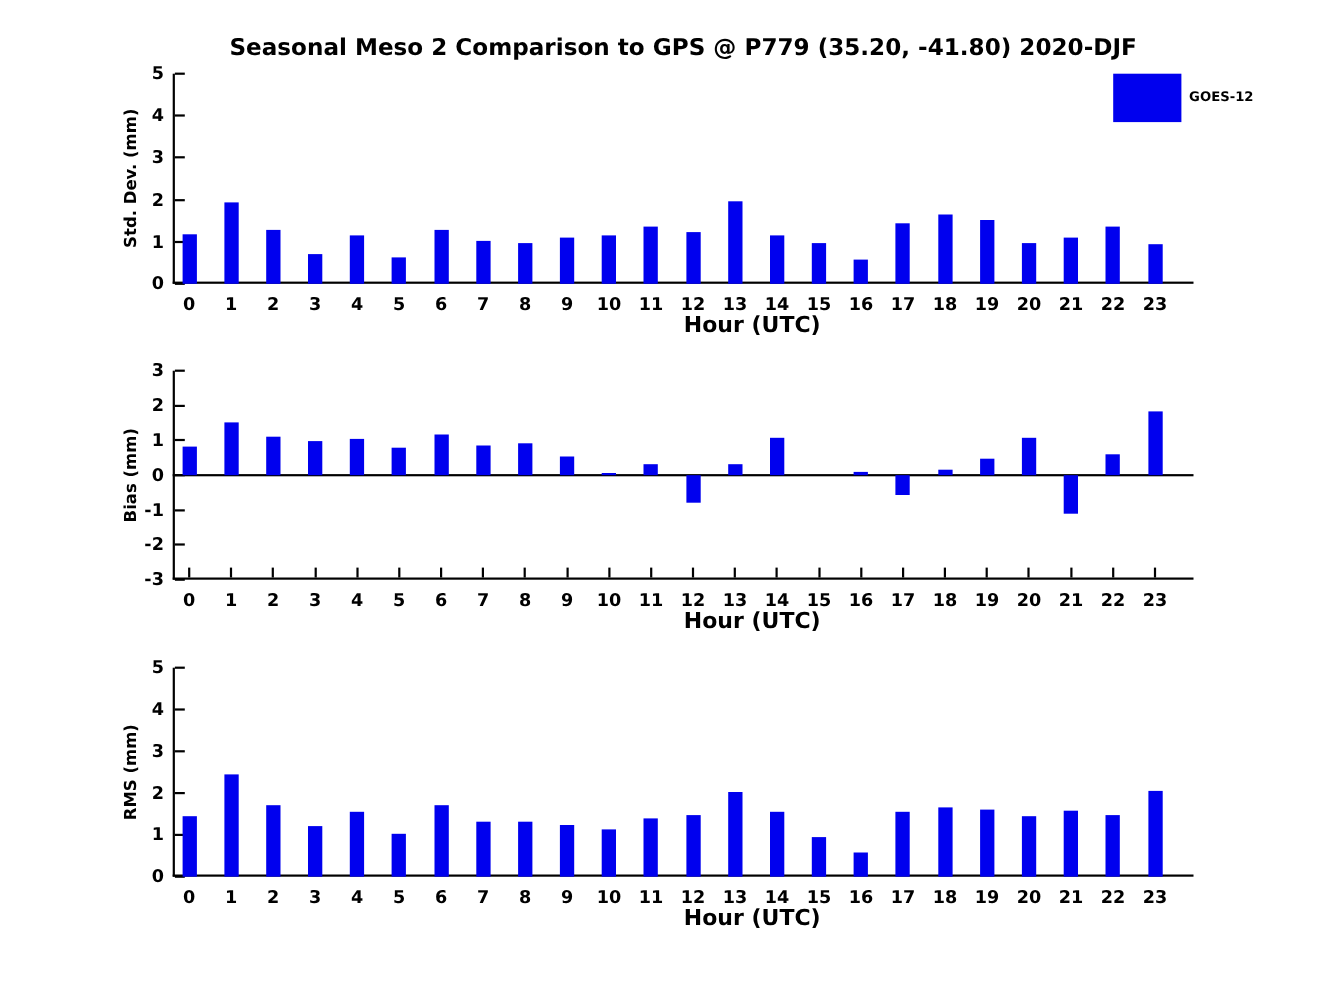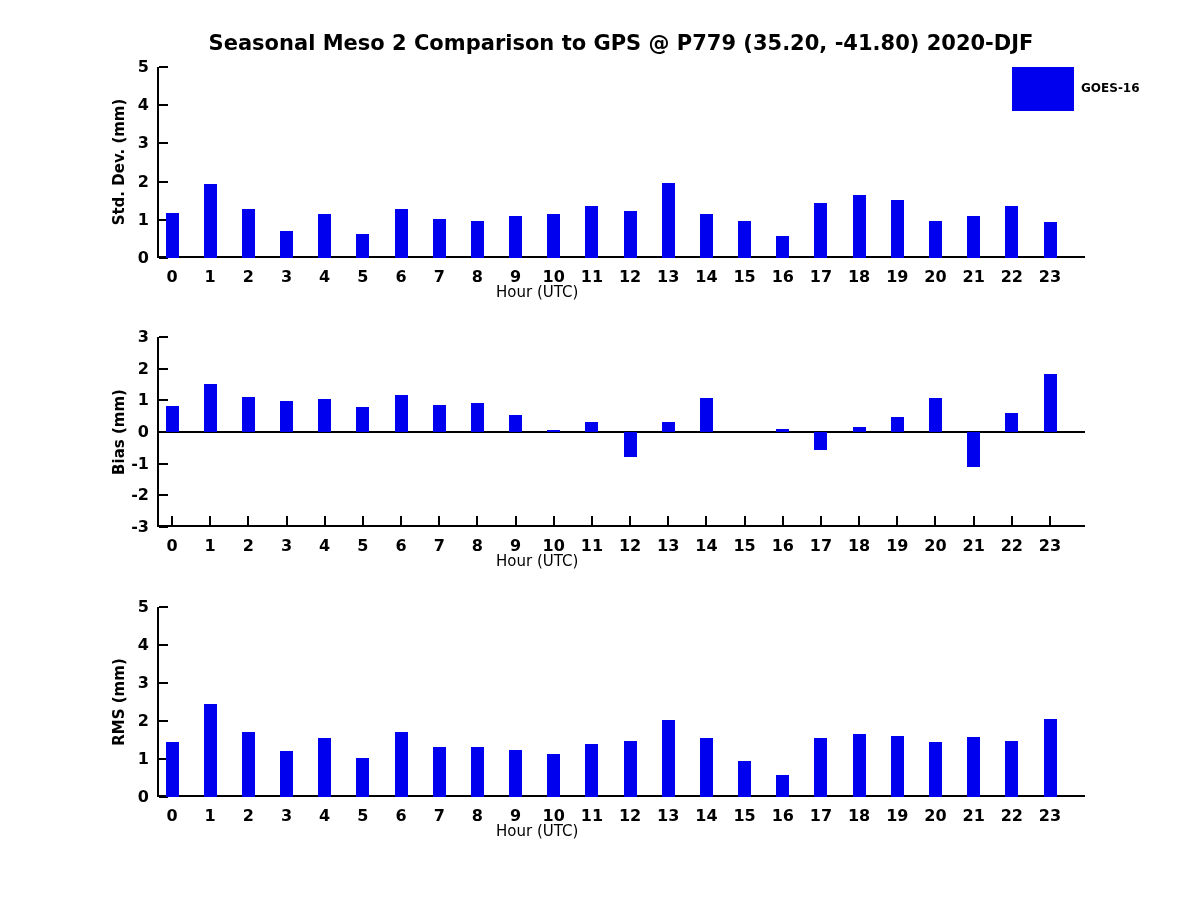--- a/index.html
+++ b/index.html
@@ -20,22 +20,22 @@
   .sp1 .plot{top:337px;height:190px;}
   .sp2 .plot{top:607px;height:190px;}
   .ylabel{
     position:absolute;left:119px;transform:translate(-50%,-50%) rotate(-90deg);
     white-space:nowrap;font-size:15px;font-weight:bold;
   }
   .sp0 .ylabel{top:162px;}
   .sp1 .ylabel{top:432px;}
   .sp2 .ylabel{top:702px;}
   .xlabel{
-    position:absolute;left:496px;width:250px;text-align:left;
-    font-size:15px;font-weight:normal;
+    position:absolute;left:496px;width:250px;text-align:right;
+    font-size:20px;font-weight:bold;
   }
   .sp0 .xlabel{top:283px;}
   .sp1 .xlabel{top:552px;}
   .sp2 .xlabel{top:822px;}
   
   .axis-line{position:absolute;background:#000;z-index:1;}
   .tick{position:absolute;background:#000;z-index:1;}
   .bar{position:absolute;z-index:2;}
   .ytick-label{
     position:absolute;left:-50px;width:42px;text-align:right;
@@ -48,21 +48,21 @@
 </style>
 </head>
 <body>
 
 <div class="canvas">
 
   <div class="chart-title">Seasonal Meso 2 Comparison to GPS @ P779 (35.20, -41.80) 2020-DJF</div>
 
   <div>
     <div class="legend-swatch" style="background: rgb(0, 0, 238);"></div>
-    <div class="legend-label">GOES-16</div>
+    <div class="legend-label">GOES-12</div>
   </div>
 
   <section class="subplot sp0">
     <div class="ylabel">Std. Dev. (mm)</div>
     <div class="plot">
         <div class="axis-line" style="left: 0px; top: 0px; width: 2px; height: 191px; background: rgb(0, 0, 0);"></div>
         <div class="axis-line" style="left: 0px; top: 189px; width: 928px; height: 2px; background: rgb(0, 0, 0);"></div>
         <div class="tick" style="left: 2px; top: 190px; width: 9px; height: 2px; background: rgb(0, 0, 0);"></div>
         <div class="ytick-label" style="top: 181px;">0</div>
         <div class="tick" style="left: 2px; top: 151.8px; width: 9px; height: 2px; background: rgb(0, 0, 0);"></div>

